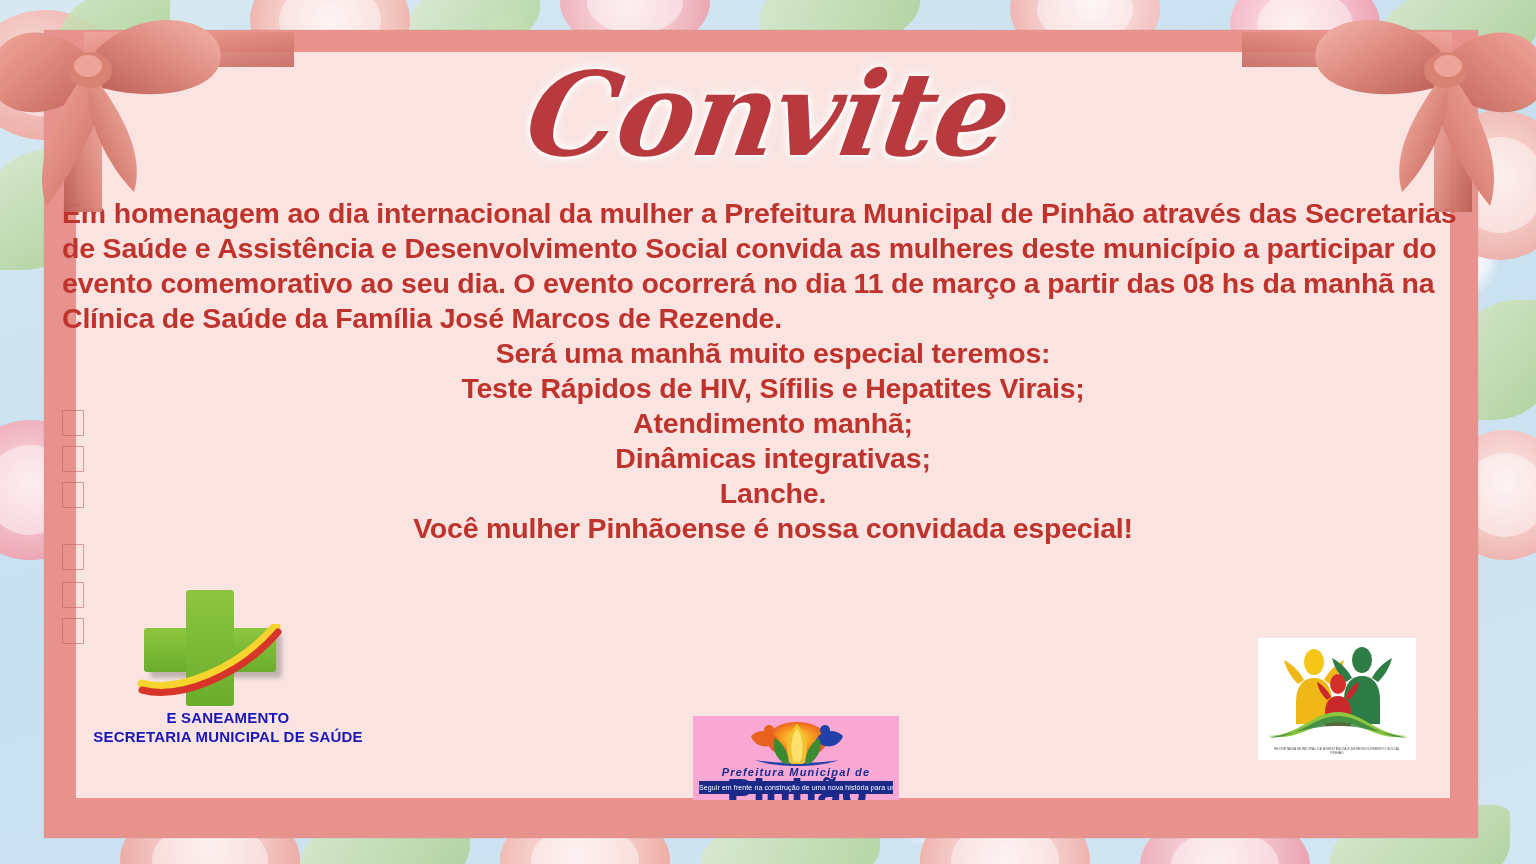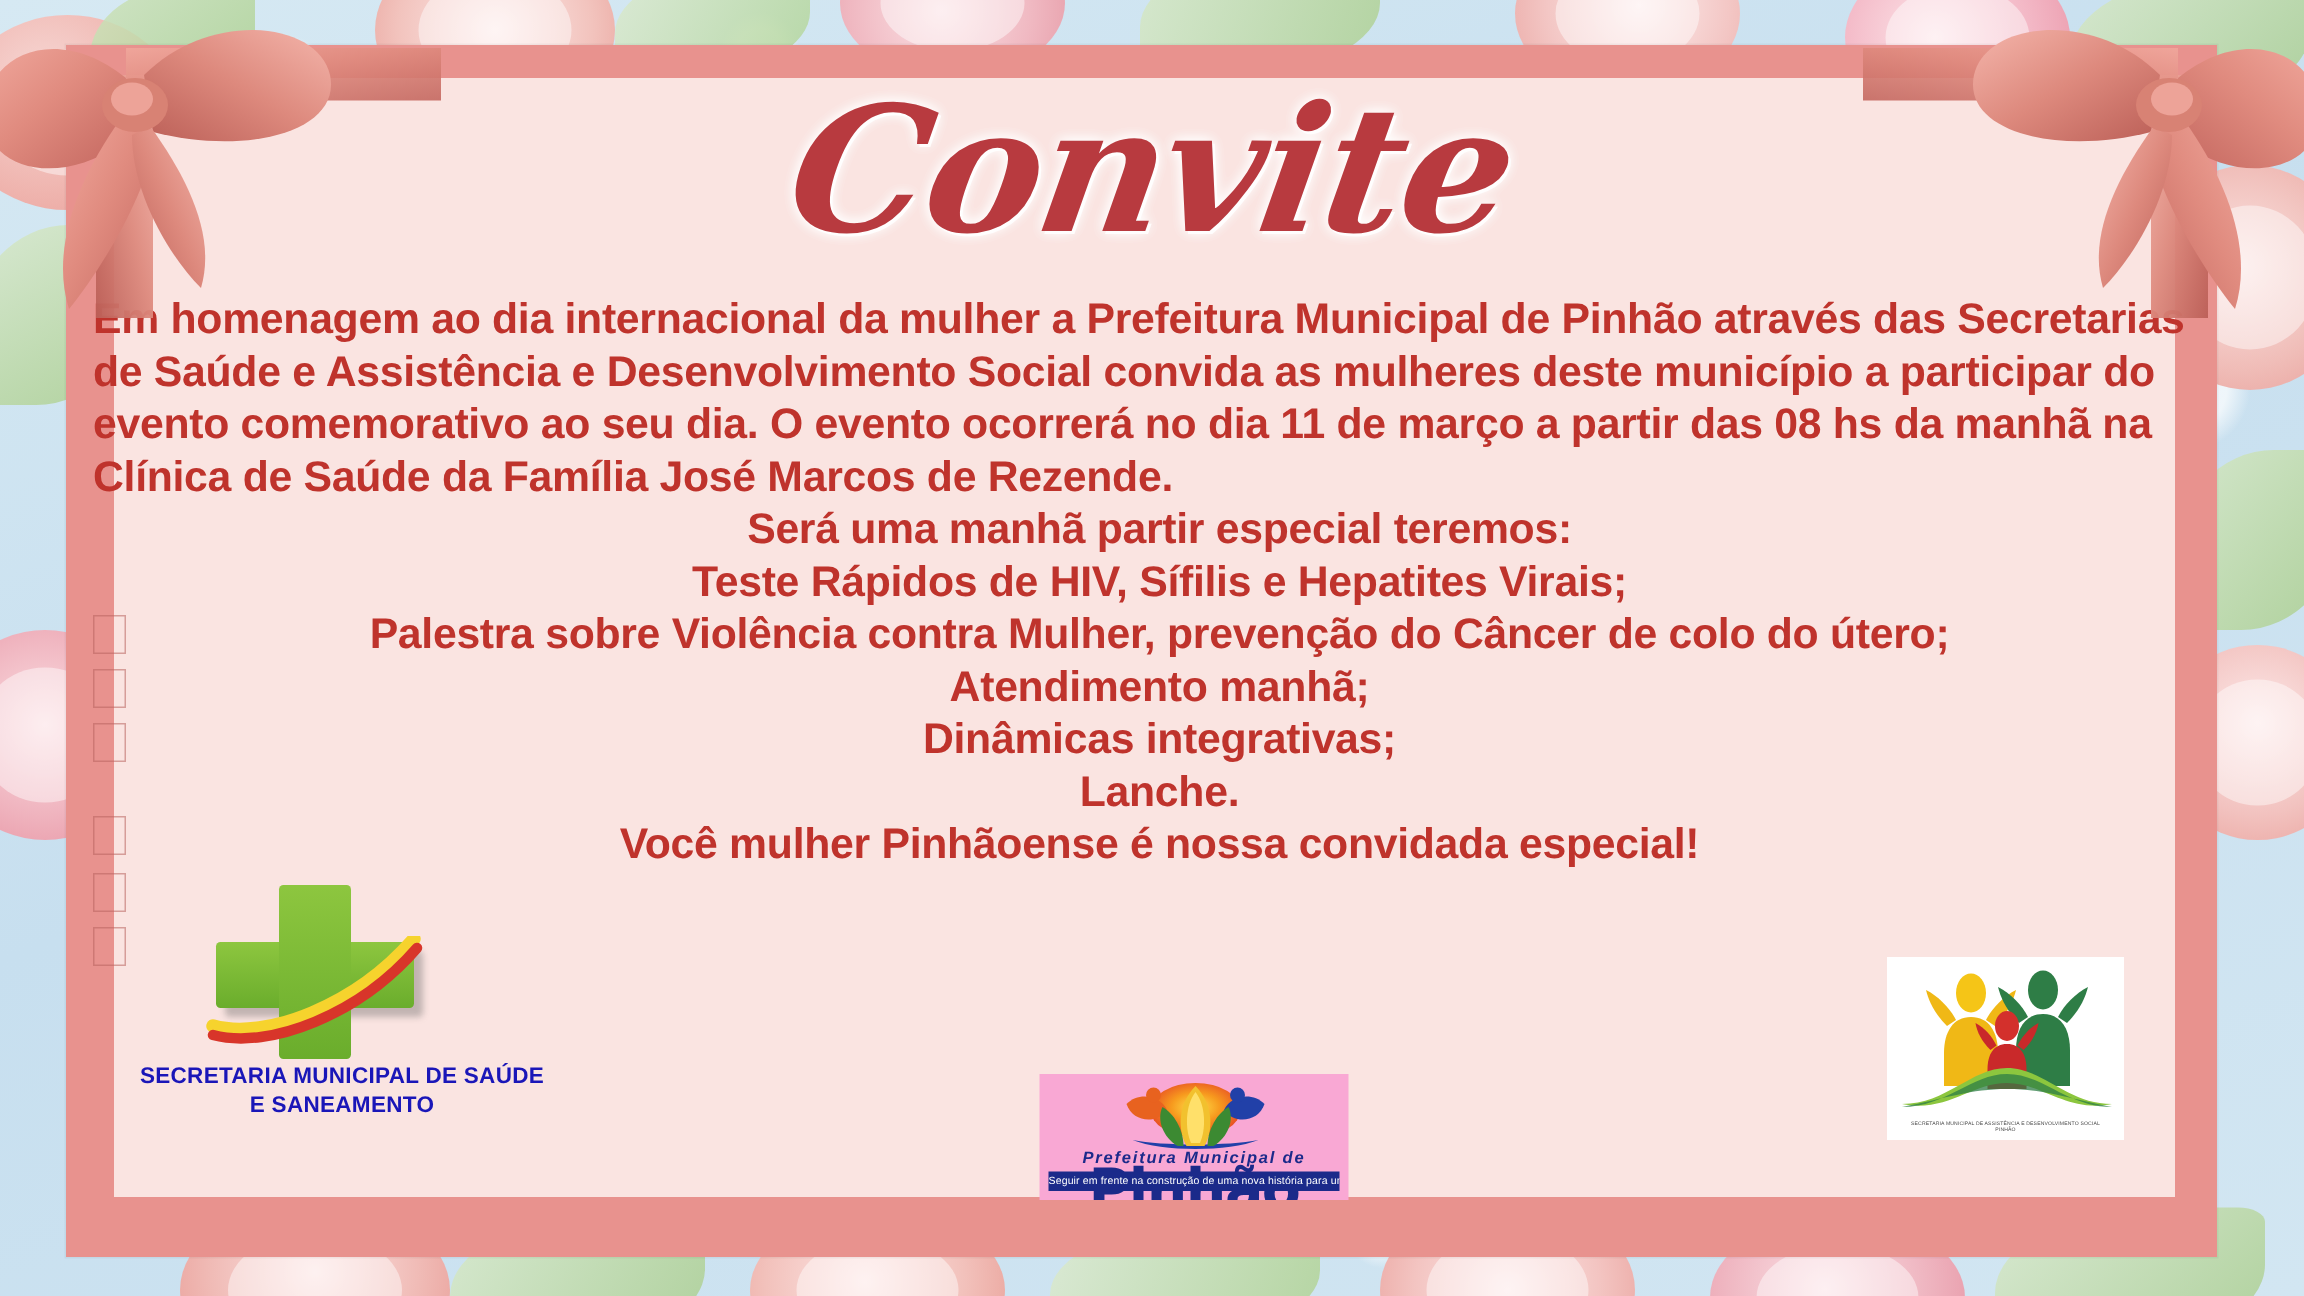--- a/index.html
+++ b/index.html
@@ -195,42 +195,41 @@
   <path d="M96 88 C66 130, 50 176, 62 214 C80 192, 114 140, 120 98 Z" fill="url(#rb1)"></path>
   <path d="M116 92 C142 128, 160 166, 150 200 C128 178, 104 136, 104 98 Z" fill="url(#rb2)"></path>
   <ellipse cx="106" cy="78" rx="22" ry="18" fill="#d88274"></ellipse>
   <ellipse cx="104" cy="74" rx="14" ry="11" fill="#eda398"></ellipse>
 </svg>
 
 <div id="title" class="nosel">Convite</div>
 
 <div id="body-copy" class="nosel">
   <p class="para">Em homenagem ao dia internacional da mulher a Prefeitura Municipal de Pinhão através das Secretarias de Saúde e Assistência e Desenvolvimento Social convida as mulheres deste município a participar do evento comemorativo ao seu dia. O evento ocorrerá no dia 11 de março a partir das 08 hs da manhã na Clínica de Saúde da Família José Marcos de Rezende.</p>
-  <p>Será uma manhã partir especial teremos:</p>
+  <p>Será uma manhã muito especial teremos:</p>
   <p>Teste Rápidos de HIV, Sífilis e Hepatites Virais;</p>
-  <p>Palestra sobre Violência contra Mulher, prevenção do Câncer de colo do útero;</p>
   <p>Atendimento manhã;</p>
   <p>Dinâmicas integrativas;</p>
   <p>Lanche.</p>
   <p>Você mulher Pinhãoense é nossa convidada especial!</p>
 </div>
 
 <div id="logo-saude">
   <div class="cross-wrap">
     <div class="cshadow"></div>
     <div class="cbar h"></div>
     <div class="cbar v"></div>
     <svg class="swoosh" viewBox="0 0 150 72">
       <path d="M8 60 C44 70, 104 46, 142 2" stroke="#f6d32d" stroke-width="9" fill="none" stroke-linecap="round"></path>
       <path d="M8 66 C46 76, 106 52, 144 8" stroke="#d8352a" stroke-width="7" fill="none" stroke-linecap="round"></path>
     </svg>
   </div>
   <div class="label">
+    <div>E SANEAMENTO</div>
     <div>SECRETARIA MUNICIPAL DE SAÚDE</div>
-    <div>E SANEAMENTO</div>
   </div>
 </div>
 
 <div id="logo-pinhao">
   <svg class="emblem" viewBox="0 0 104 46">
     <defs>
       <radialGradient id="sun" cx="50%" cy="45%" r="60%">
         <stop offset="0%" stop-color="#ffe24a"></stop>
           <stop offset="45%" stop-color="#f79a1e"></stop>
           <stop offset="100%" stop-color="#e43d25"></stop>

